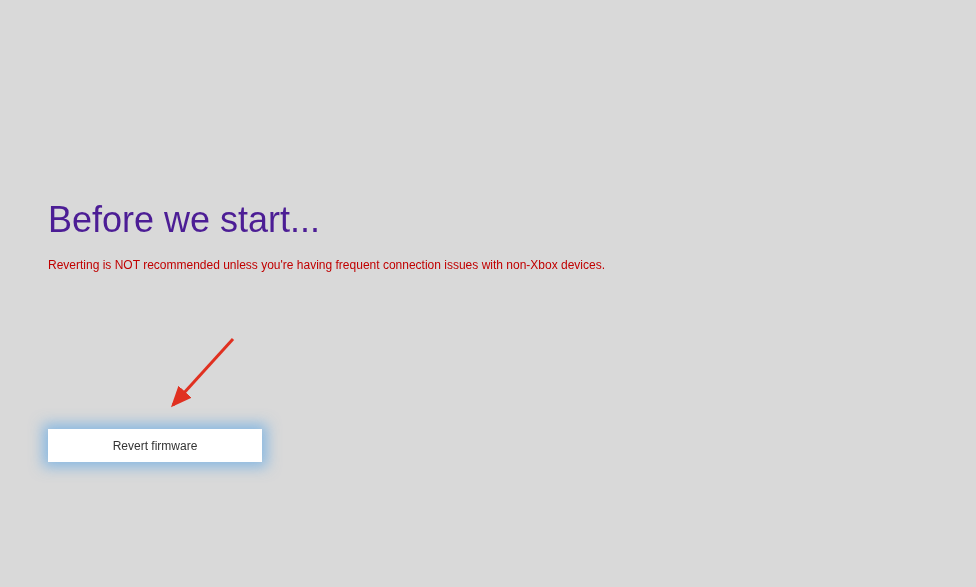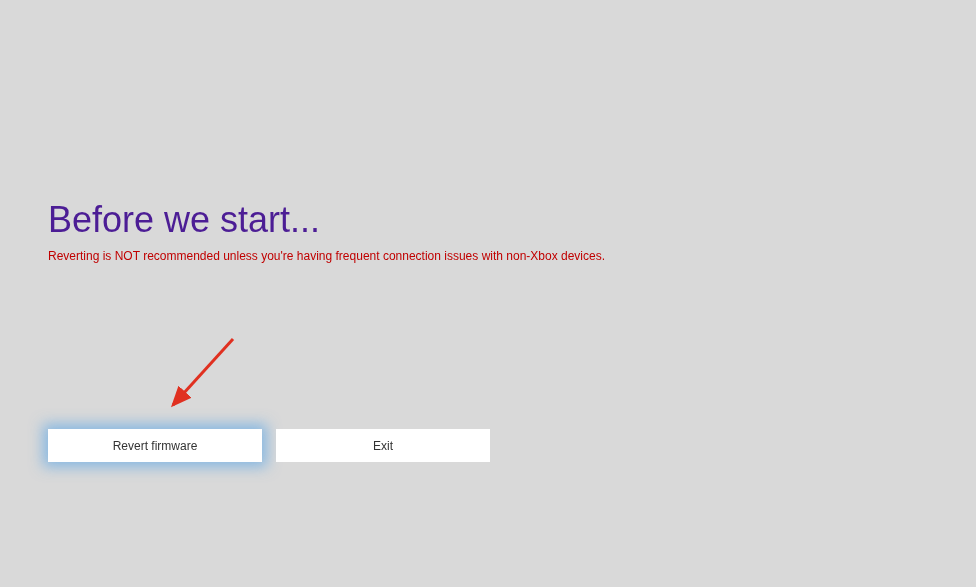--- a/index.html
+++ b/index.html
@@ -23,21 +23,21 @@
     .title {
       font-size: 36px;
       font-weight: 300;
       color: #4c1d95;
       letter-spacing: 0;
       line-height: 1.2;
     }
     .warning {
       font-size: 12px;
       color: #c00000;
-      margin-top: 8px;
+      margin-top: 17px;
       font-weight: 400;
     }
     .button-row {
       position: absolute;
       left: 48px;
       top: 429px;
       display: flex;
       gap: 14px;
     }
     .btn {
@@ -67,21 +67,20 @@
 </head>
 <body>
 
 <div class="content">
   <h1 class="title">Before we start...</h1>
   <p class="warning">Reverting is NOT recommended unless you're having frequent connection issues with non-Xbox devices.</p>
 </div>
 
 <div class="button-row">
   <button class="btn highlighted">Revert firmware</button>
-  <button class="btn">Exit</button>
 </div>
 
 <svg class="arrow-overlay" width="80" height="80">
   <defs>
     <marker id="arrowhead" markerWidth="8" markerHeight="8" refX="6" refY="3" orient="auto">
       <polygon points="0 0, 7 3, 0 6" fill="#e03020"></polygon>
     </marker>
   </defs>
   <line x1="68" y1="2" x2="8" y2="68" stroke="#e03020" stroke-width="3" marker-end="url(#arrowhead)"></line>
 </svg>

